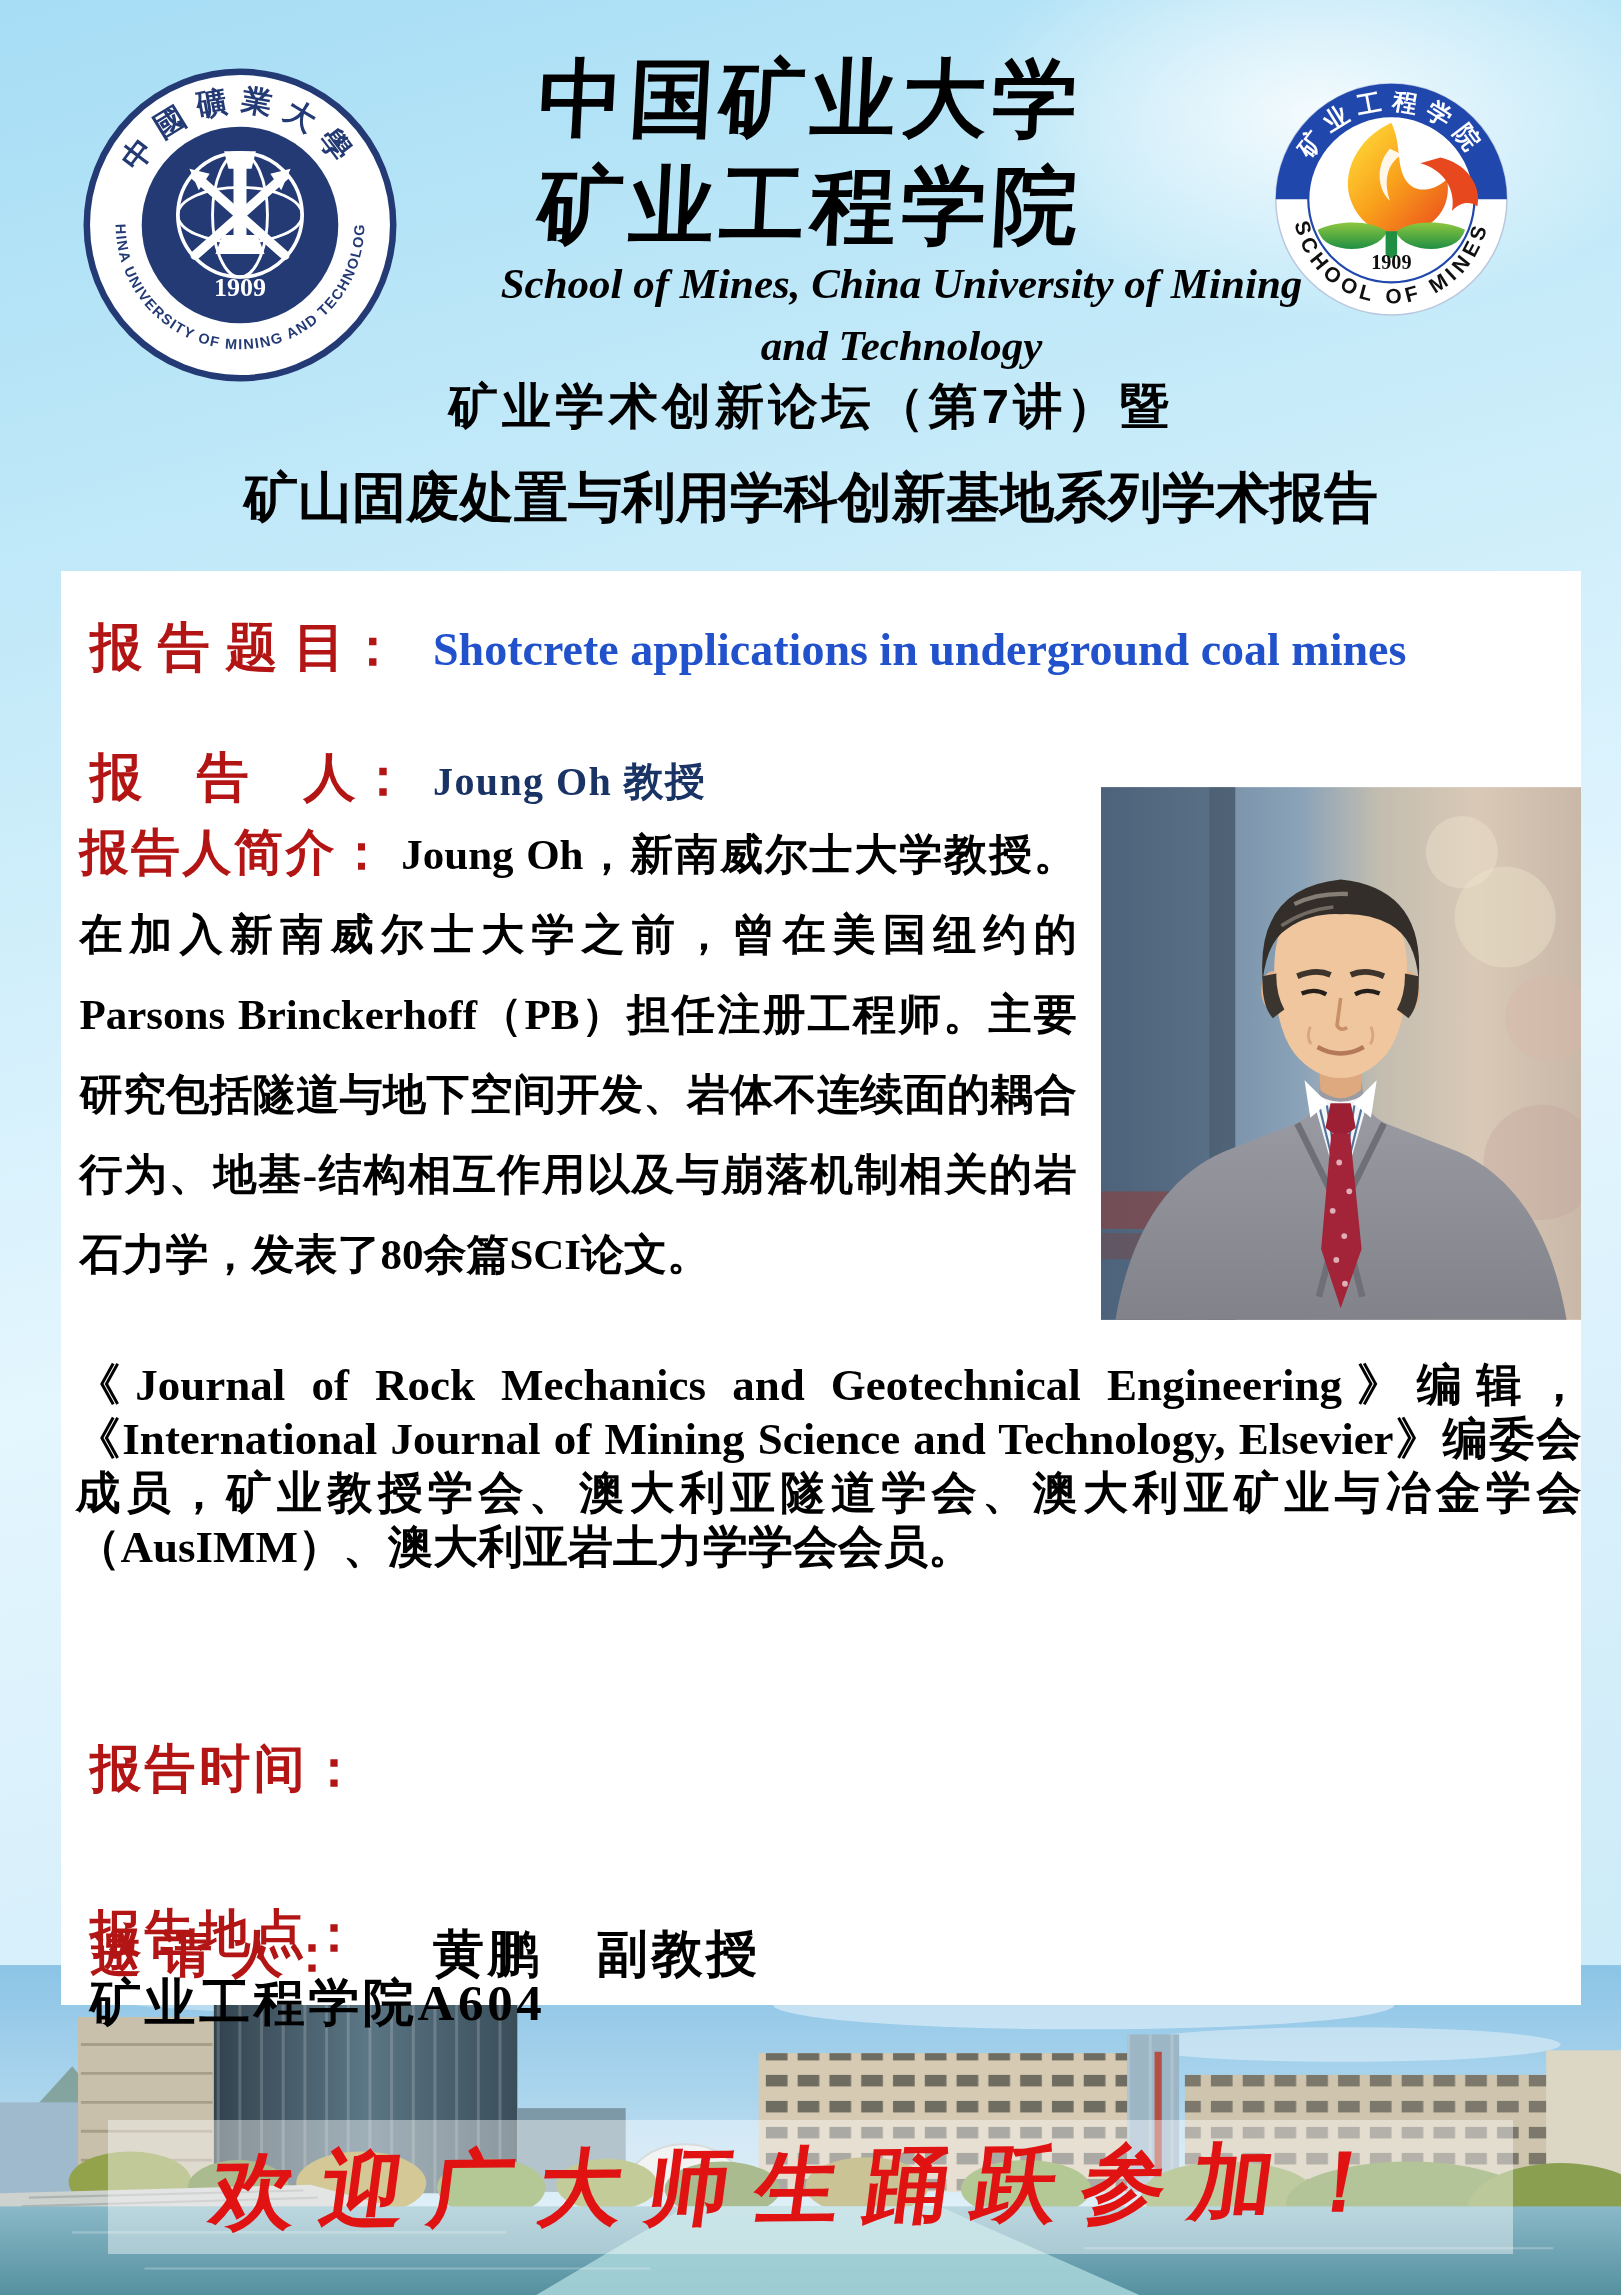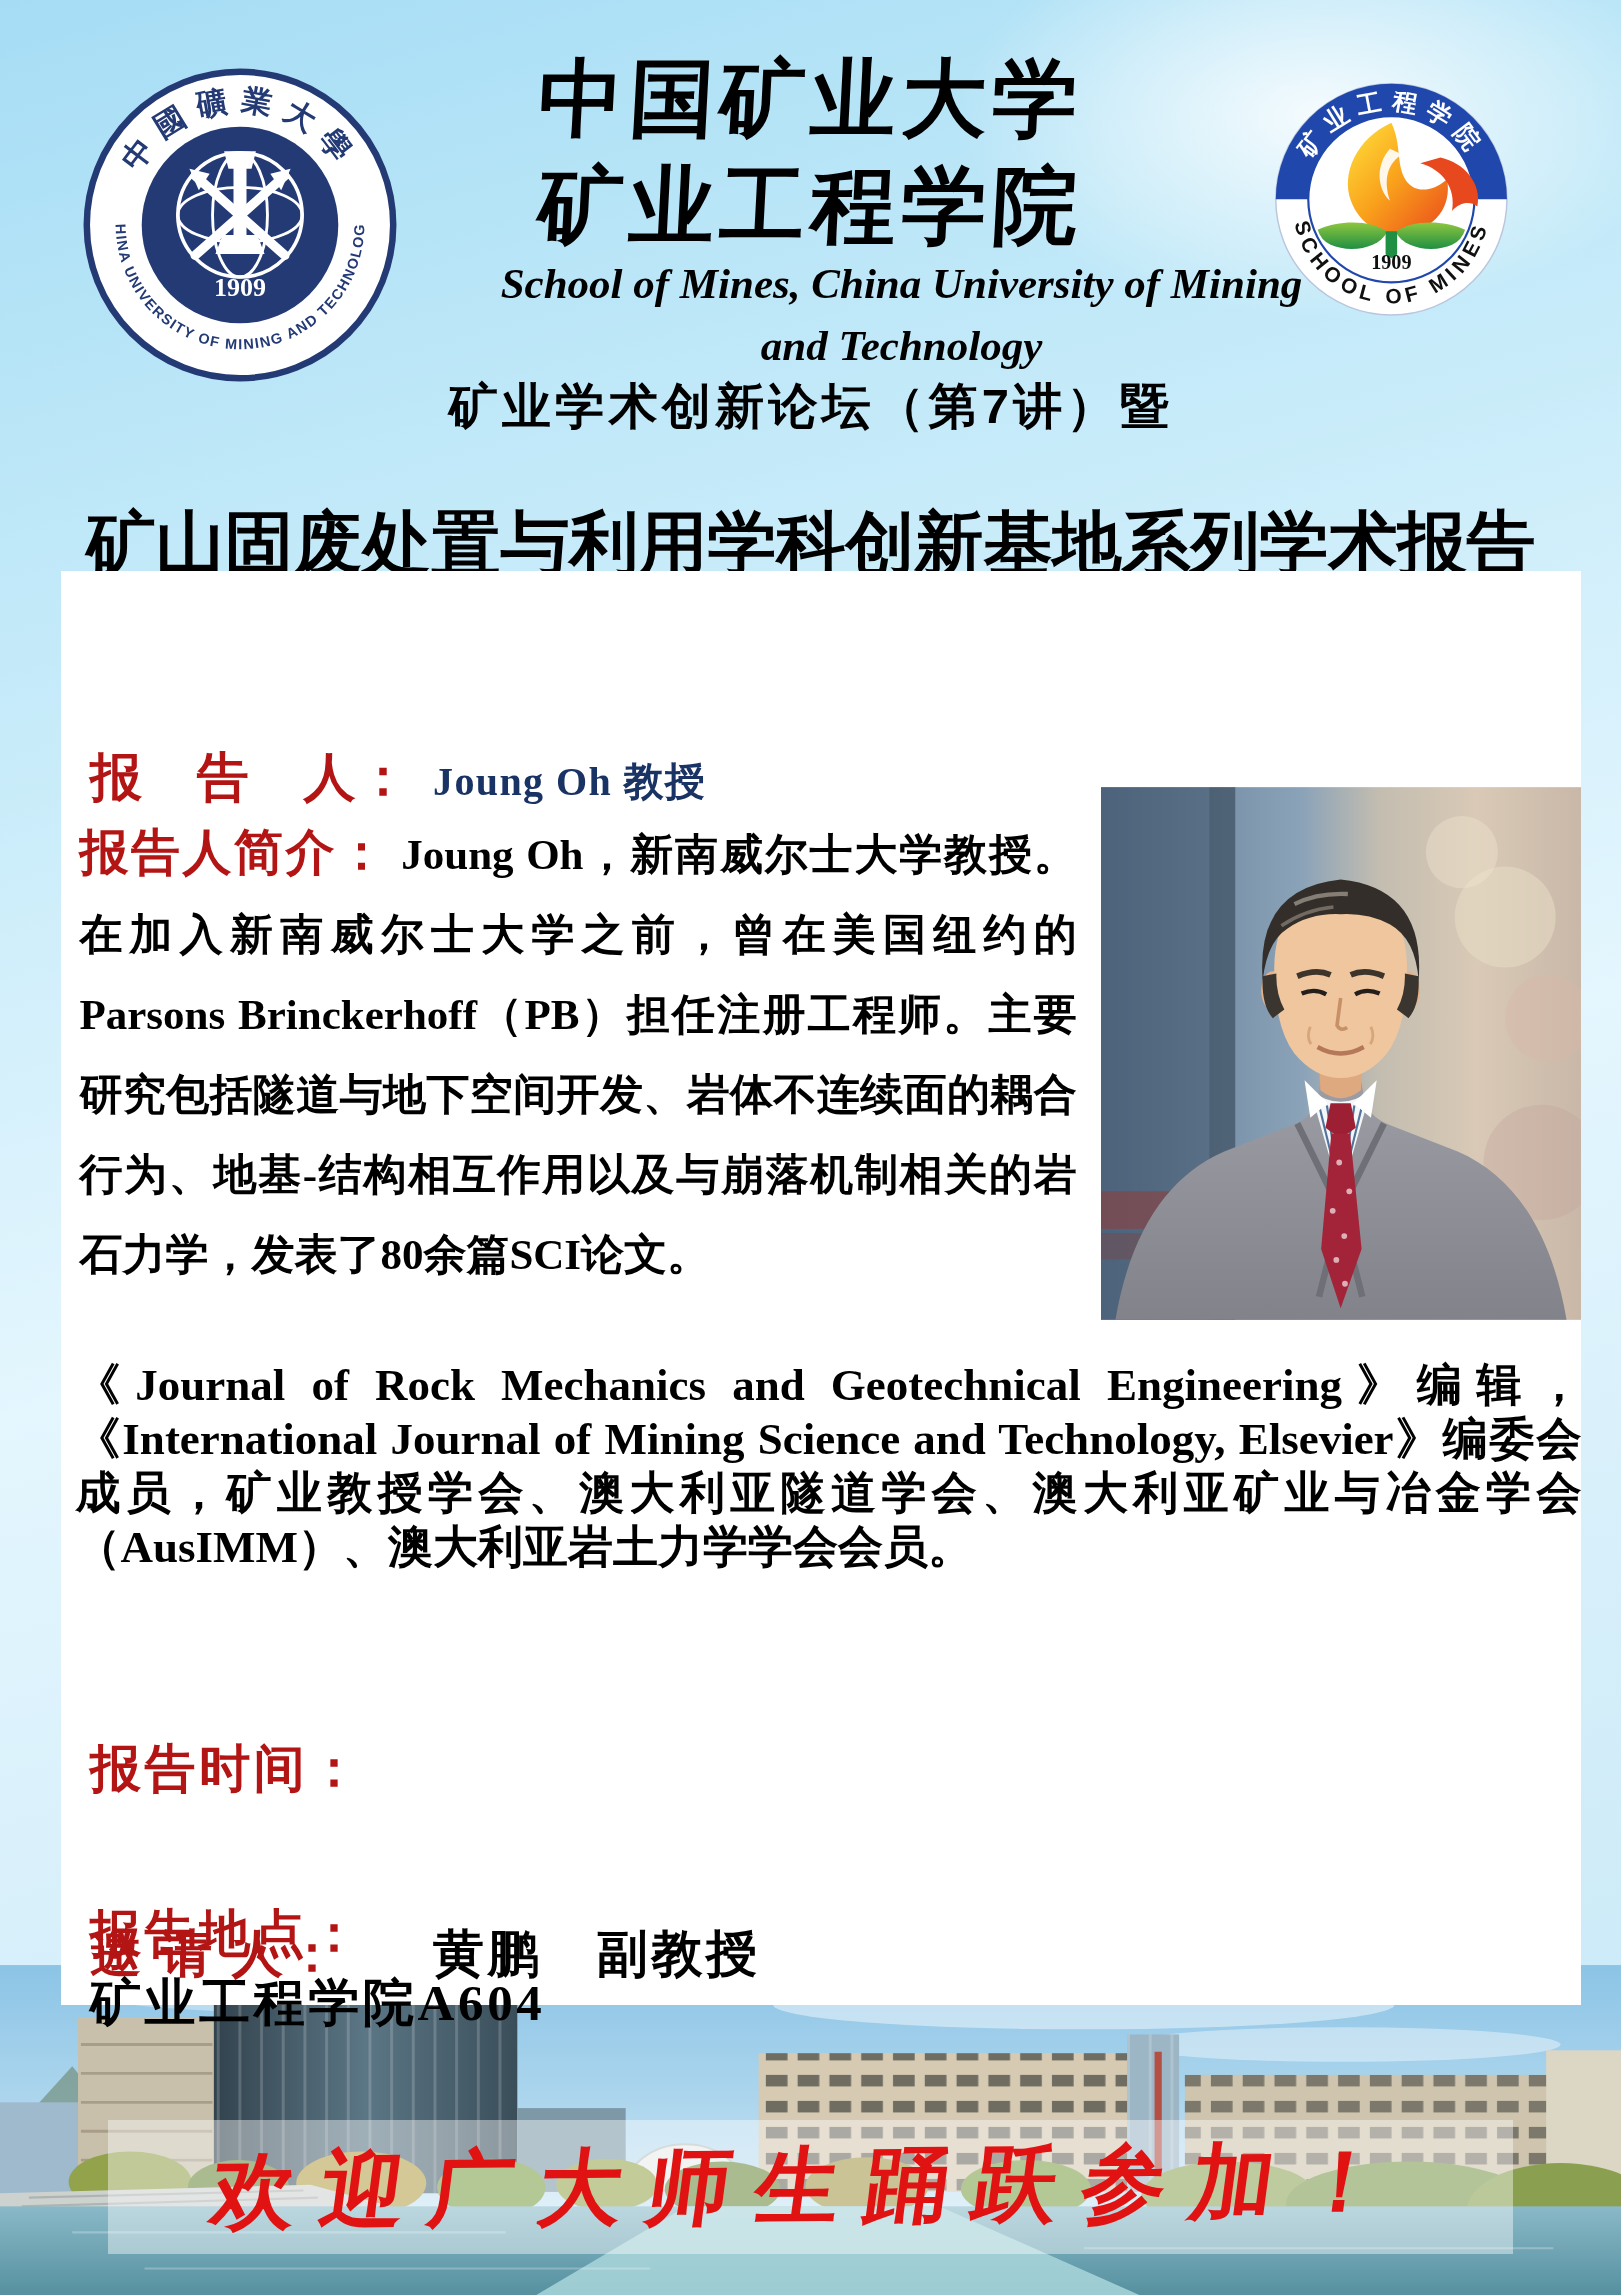--- a/index.html
+++ b/index.html
@@ -16,21 +16,21 @@
     letter-spacing:5.8px;transform:skewX(-3deg);}
   .cn1{top:42px;font-size:85px;}
   .cn2{top:149px;font-size:85px;}
   .en-title{position:absolute;left:181px;right:0;text-align:center;font-size:43px;
     font-weight:bold;font-style:italic;color:#000;}
   .en1{top:259px;}
   .en2{top:321px;}
   .main-title{position:absolute;left:0;width:100%;text-align:center;
     font-family:"Liberation Sans",sans-serif;font-weight:900;color:#000;}
   .t1{top:374px;font-size:49px;letter-spacing:4.3px;}
-  .t2{top:462px;font-size:69px;letter-spacing:0;margin-top:36px;}
+  .t2{top:462px;font-size:54px;letter-spacing:0;}
   .sheet{position:absolute;left:61px;top:571px;width:1520px;height:1434px;background:#ffffff;z-index:2;}
   .label{color:#b31515;font-weight:bold;}
   .row{position:absolute;display:flex;align-items:baseline;}
   .topic-row{left:29px;top:42px;right:14.4px;}
   .topic-row .label{font-size:52px;width:343px;flex:0 0 auto;letter-spacing:1.4px;}
   .topic-value{font-size:46px;font-weight:bold;color:#2152cc;white-space:nowrap;}
   .speaker-row{left:29px;top:172px;}
   .speaker-row .label{font-size:52px;width:343px;flex:0 0 auto;letter-spacing:1.4px;}
   .speaker-value{font-size:40px;font-weight:bold;color:#1a3365;letter-spacing:1.4px;}
   .bio{position:absolute;left:14.4px;top:238px;width:1506px;}
@@ -125,20 +125,24 @@
 
   <div class="cn-title cn1">中国矿业大学</div>
   <div class="cn-title cn2">矿业工程学院</div>
   <div class="en-title en1">School of Mines, China University of Mining</div>
   <div class="en-title en2">and Technology</div>
   <div class="main-title t1">矿业学术创新论坛（第7讲）暨</div>
   <div class="main-title t2">矿山固废处置与利用学科创新基地系列学术报告</div>
 
   <div class="sheet">
 
+    <div class="row topic-row">
+      <span class="label">报 告 题 目：</span>
+      <span class="topic-value">Shotcrete applications in underground coal mines</span>
+    </div>
 
     <div class="row speaker-row">
       <span class="label">报　告　人：</span>
       <span class="speaker-value">Joung Oh 教授</span>
     </div>
 
     <div class="bio">
       <div class="photo">
         <svg viewBox="0 0 665 738" width="480" height="533">
           <defs>

